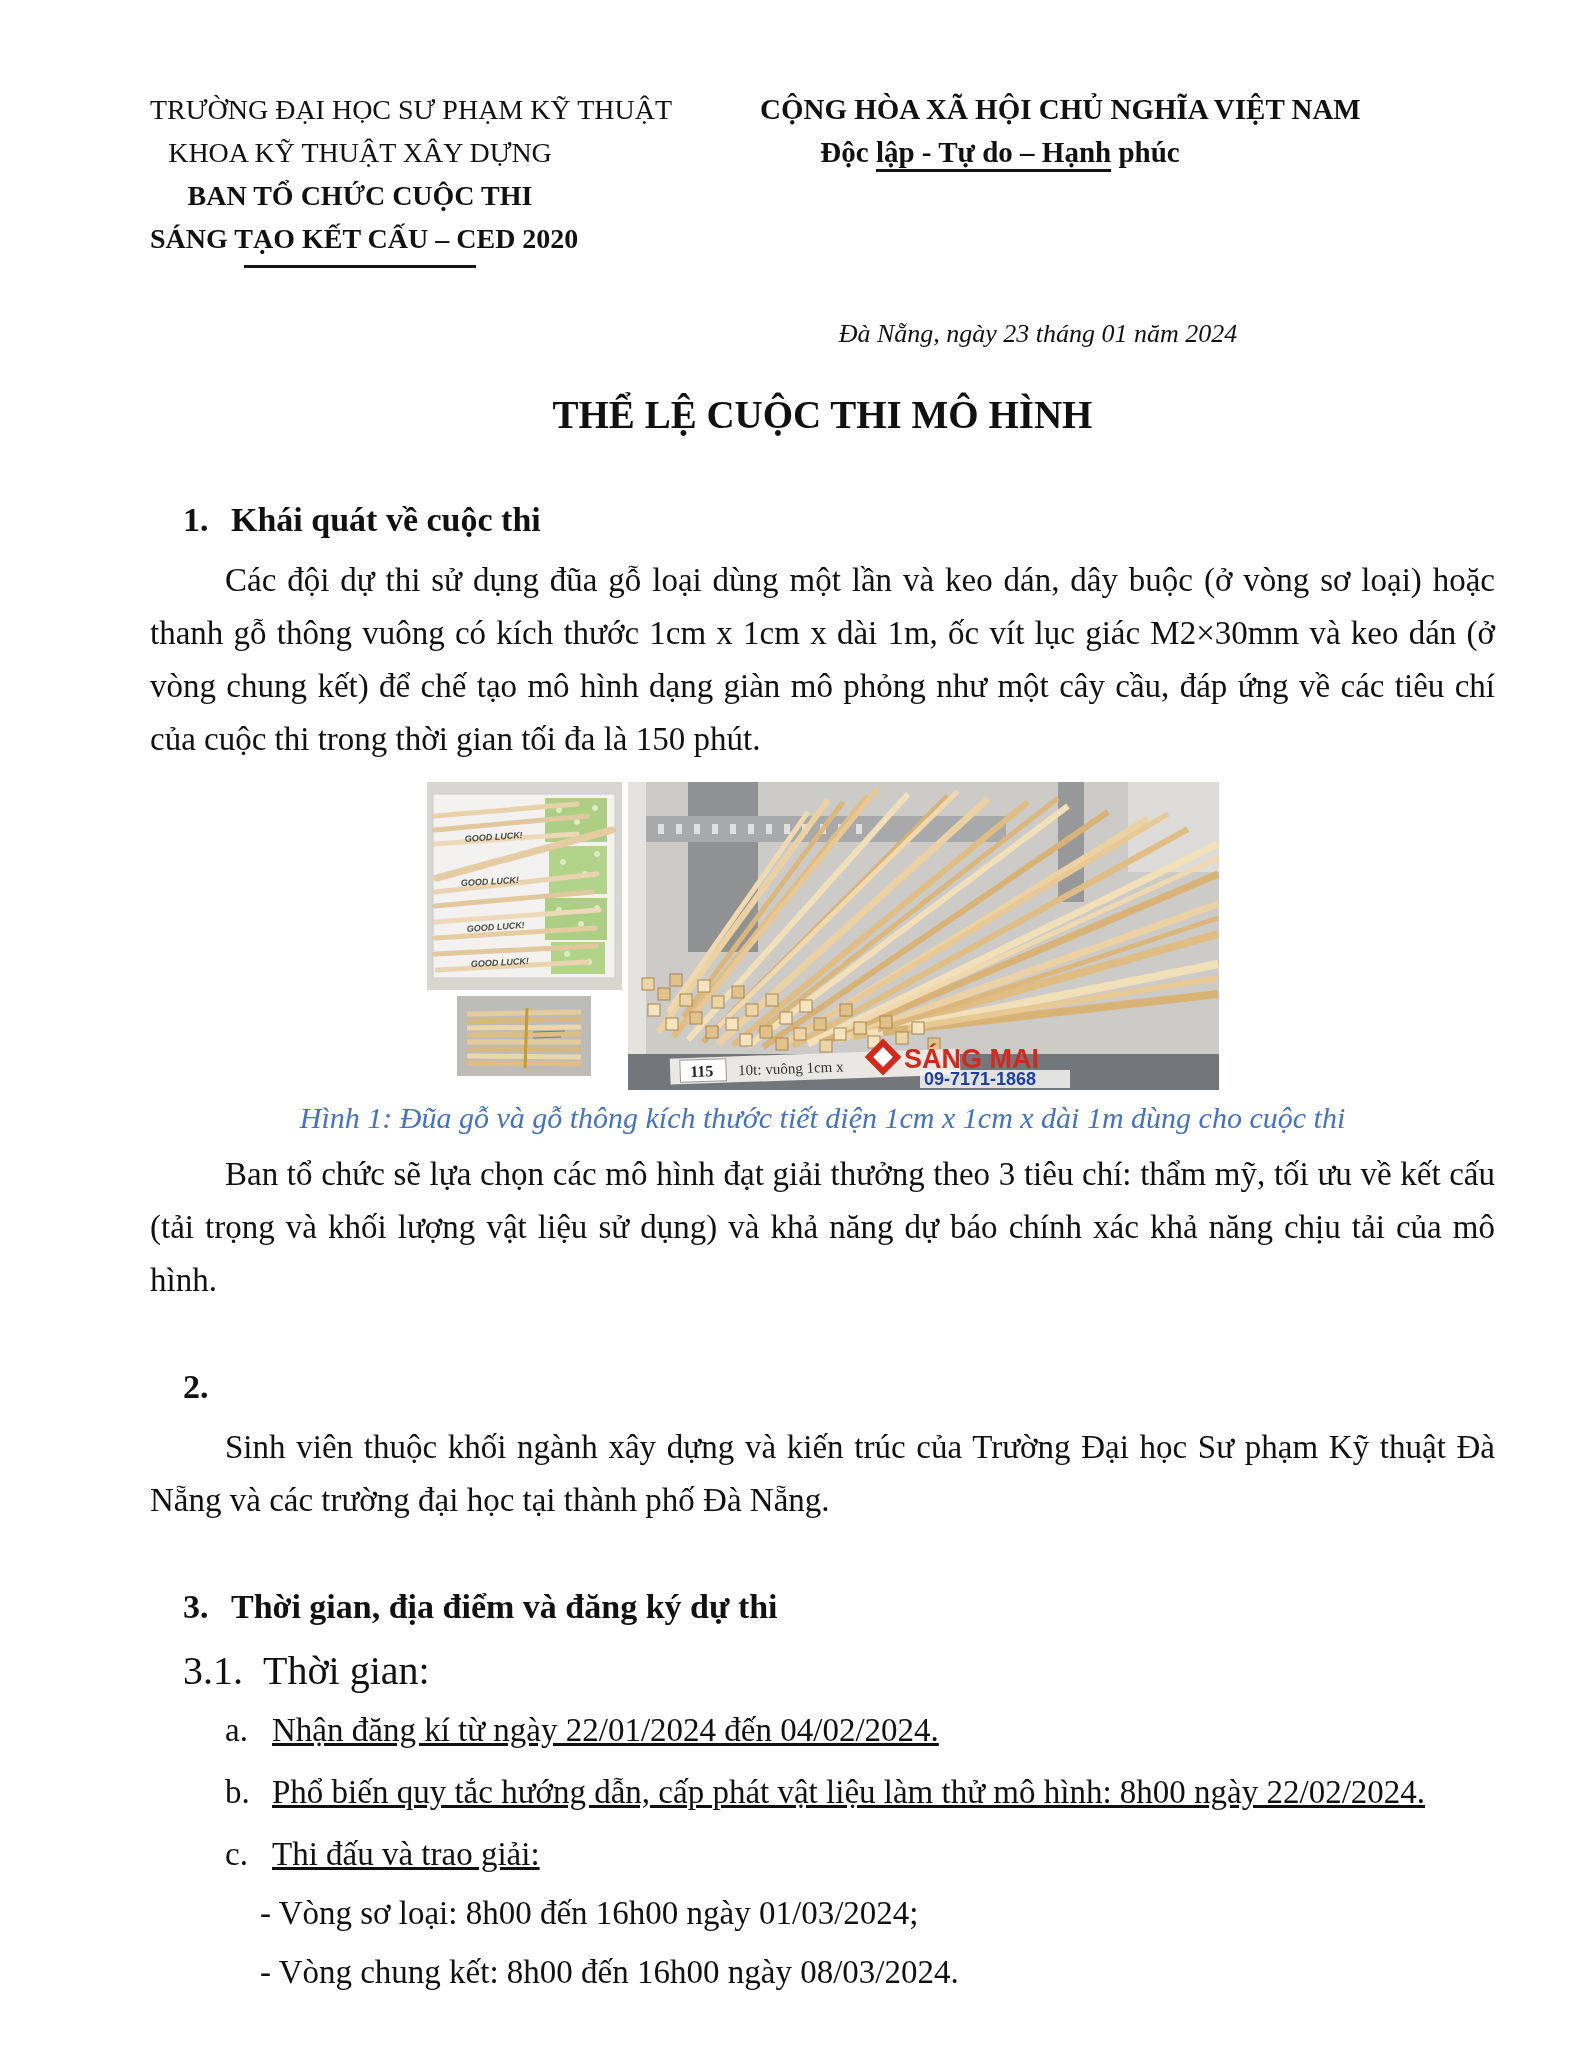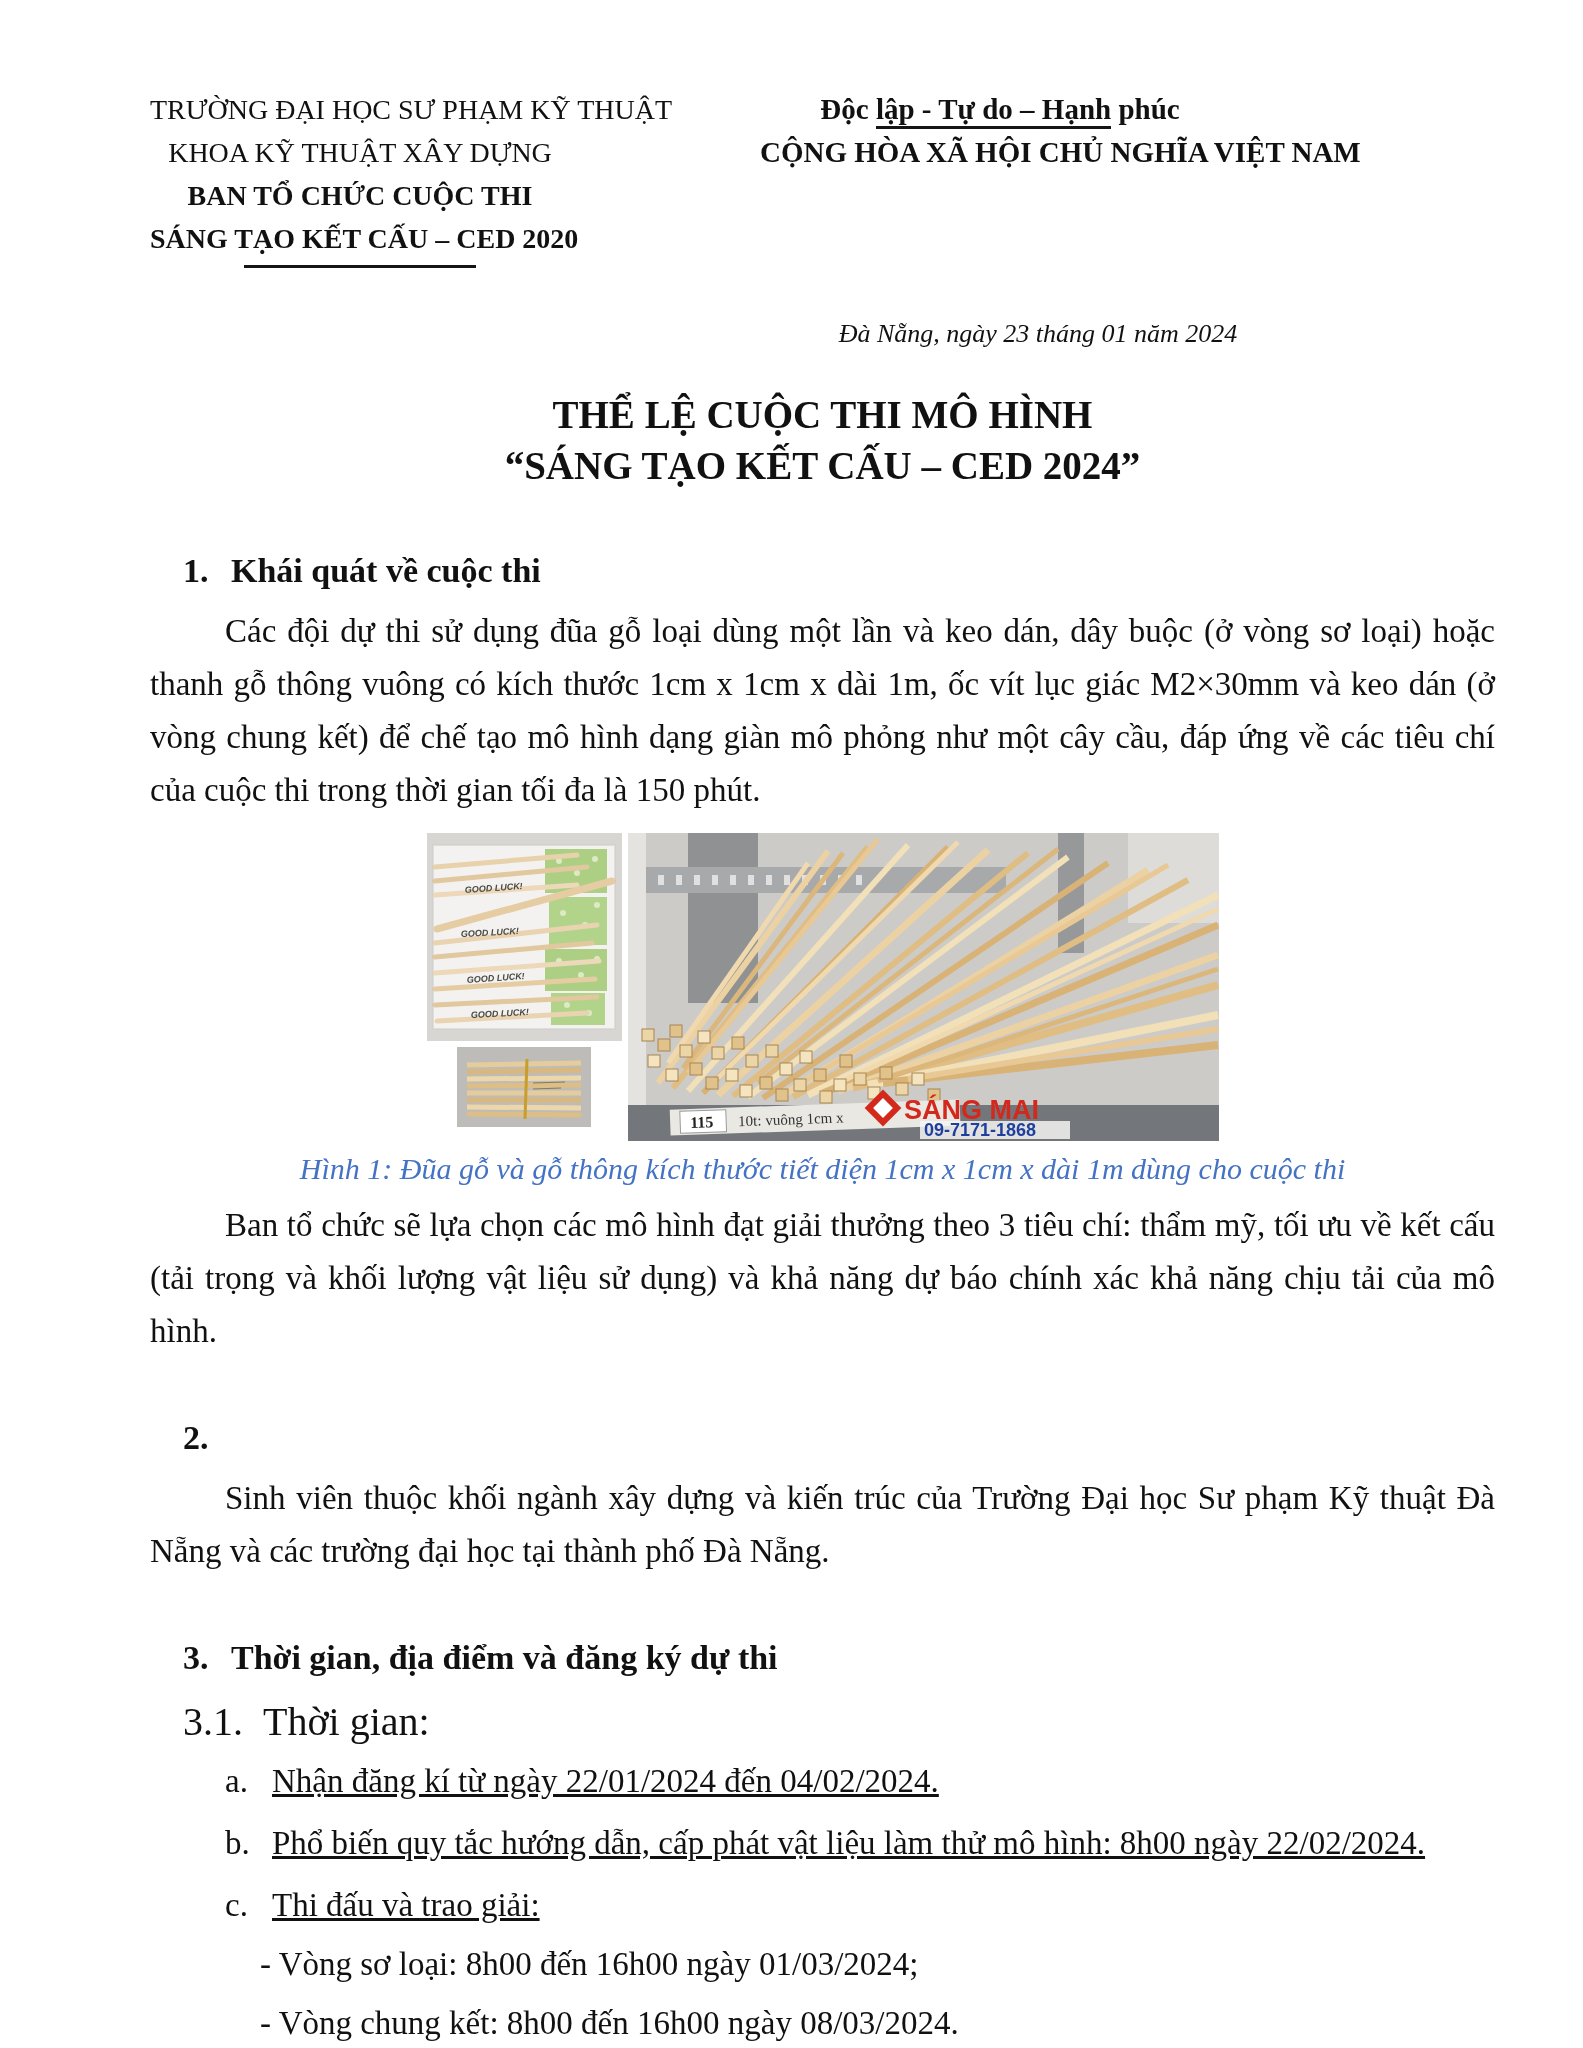--- a/index.html
+++ b/index.html
@@ -46,29 +46,28 @@
 
   <div class="header-row">
     <div class="header-left">
       <div>TRƯỜNG ĐẠI HỌC SƯ PHẠM KỸ THUẬT</div>
       <div>KHOA KỸ THUẬT XÂY DỰNG</div>
       <div class="b">BAN TỔ CHỨC CUỘC THI</div>
       <div class="b">SÁNG TẠO KẾT CẤU – CED 2020</div>
       <div class="org-underline"></div>
     </div>
     <div class="header-right">
+      <div>CỘNG HÒA XÃ HỘI CHỦ NGHĨA VIỆT NAM</div>
       <div><span>Độc </span><span class="motto-underline">lập - Tự do – Hạnh</span><span> phúc</span></div>
-      <div>CỘNG HÒA XÃ HỘI CHỦ NGHĨA VIỆT NAM</div>
       <div class="date-line">Đà Nẵng, ngày 23 tháng 01 năm 2024</div>
     </div>
   </div>
 
   <div class="doc-title">
     <div>THỂ LỆ CUỘC THI MÔ HÌNH</div>
-    <div>“SÁNG TẠO KẾT CẤU – CED 2024”</div>
   </div>
 
   <div class="sec-head">
     <span class="num">1.</span>
     <span>Khái quát về cuộc thi</span>
   </div>
 
   <p class="body-p">Các đội dự thi sử dụng đũa gỗ loại dùng một lần và keo dán, dây buộc (ở vòng sơ loại) hoặc thanh gỗ thông vuông có kích thước 1cm x 1cm x dài 1m, ốc vít lục giác M2×30mm và keo dán (ở vòng chung kết) để chế tạo mô hình dạng giàn mô phỏng như một cây cầu, đáp ứng về các tiêu chí của cuộc thi trong thời gian tối đa là 150 phút.</p>
 
   <div class="figure">

